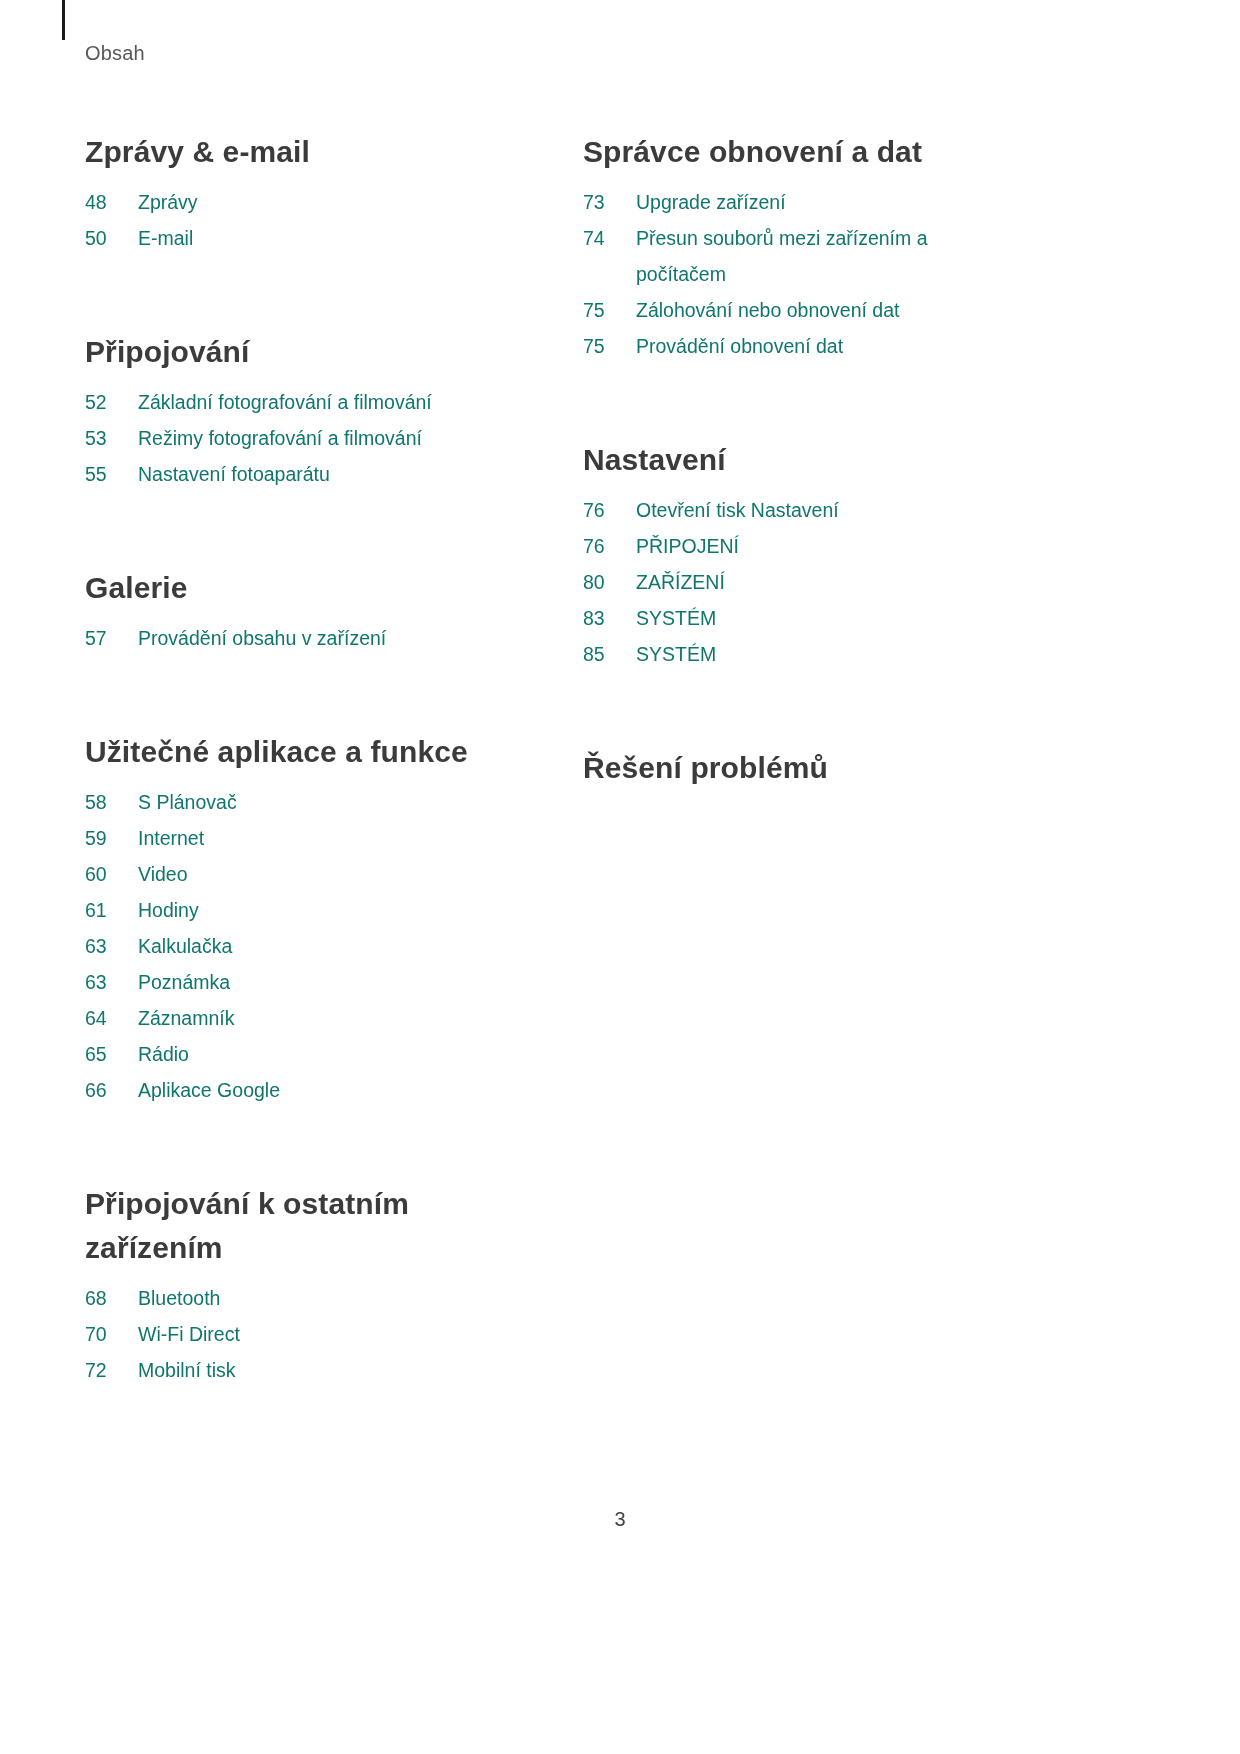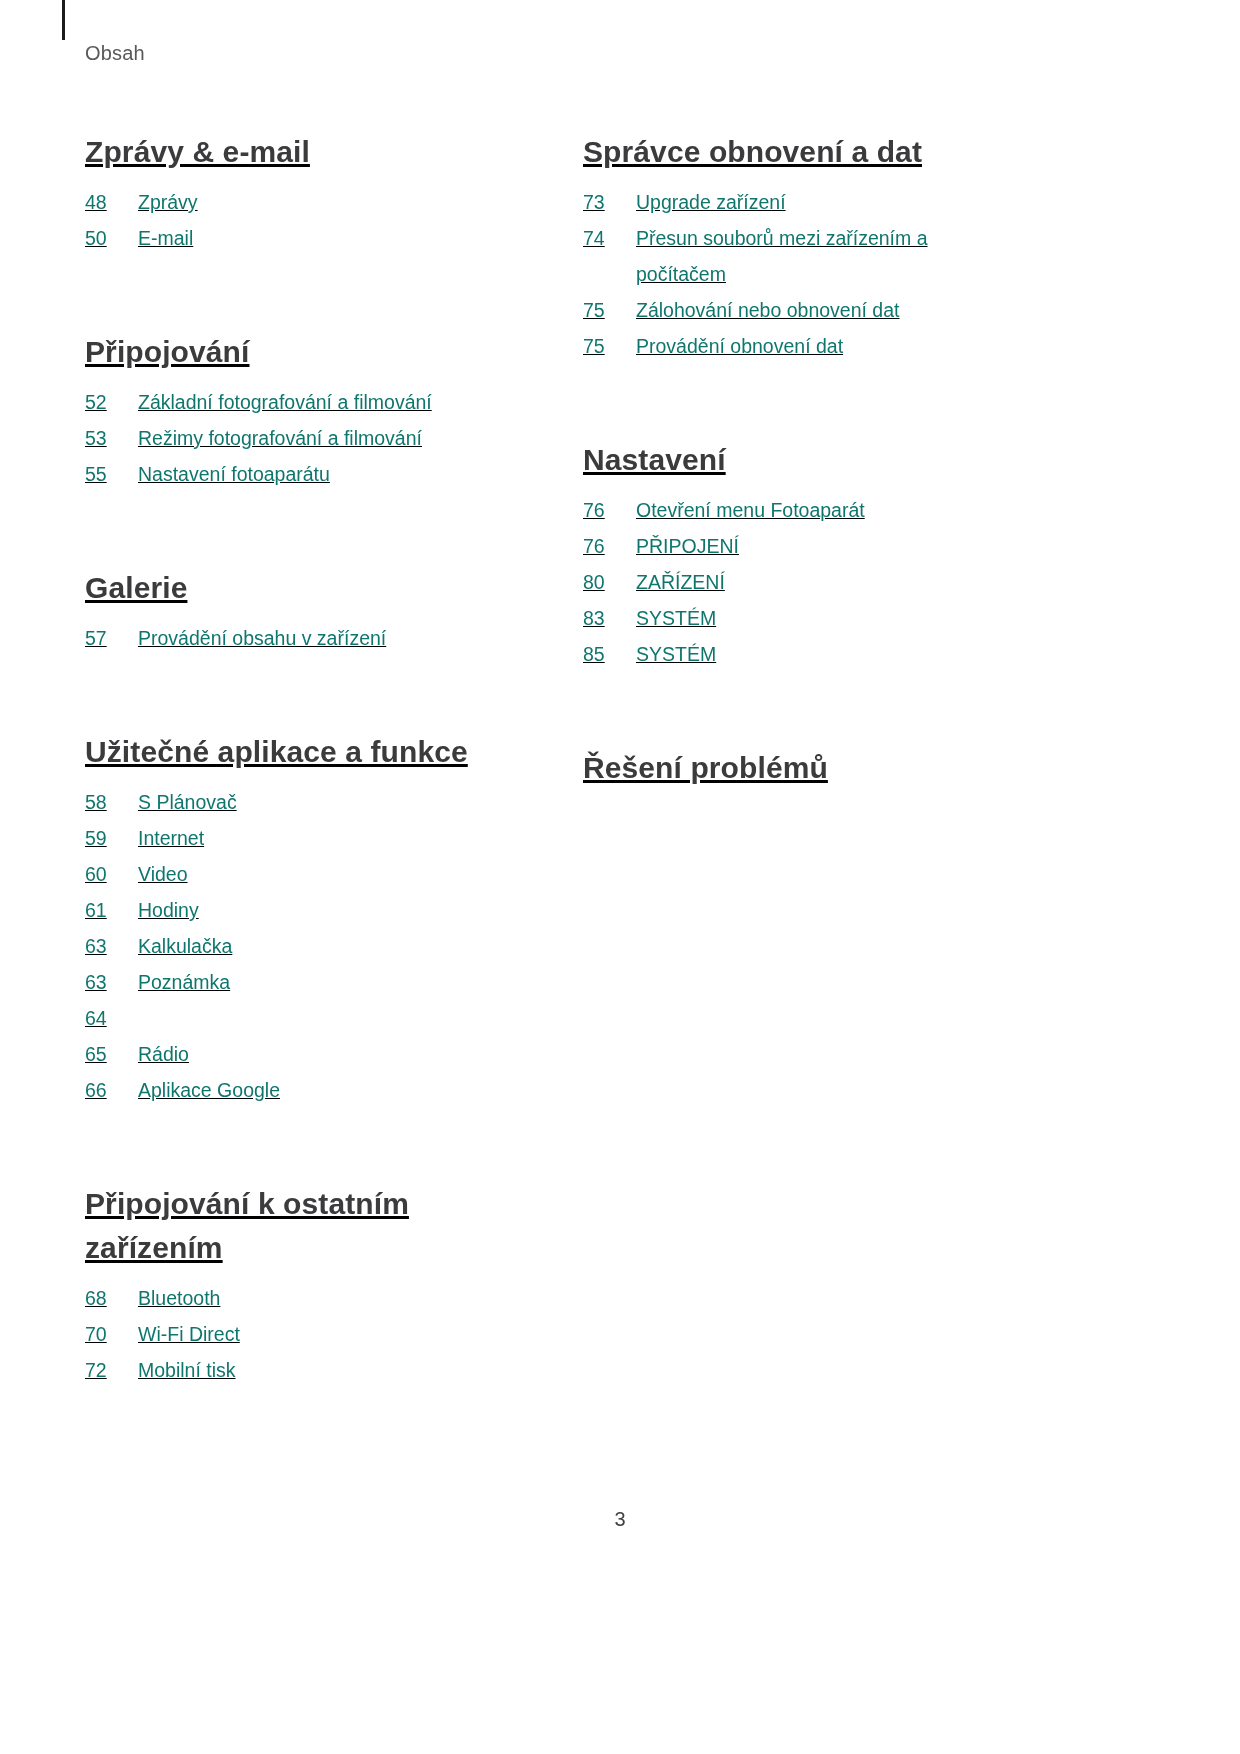--- a/index.html
+++ b/index.html
@@ -43,21 +43,20 @@
     width: 460px;
     margin-right: 38px;
     flex: 0 0 auto;
   }
   .col-right {
     width: 390px;
     flex: 0 0 auto;
   }
   .toc-section {
     margin-top: 74px;
-    text-decoration: underline;
   }
   .toc-section:first-child {
     margin-top: 0;
   }
   .section-title {
     margin: 0 0 10px 0;
     font-size: 30px;
     line-height: 44px;
     font-weight: bold;
     color: #3b3b3d;
@@ -149,20 +148,21 @@
           <div class="toc-entry">
             <span class="entry-page">63</span>
             <span class="entry-label">Kalkulačka</span>
           </div>
           <div class="toc-entry">
             <span class="entry-page">63</span>
             <span class="entry-label">Poznámka</span>
           </div>
           <div class="toc-entry">
             <span class="entry-page">64</span>
+            <span class="entry-label">Záznamník</span>
           </div>
           <div class="toc-entry">
             <span class="entry-page">65</span>
             <span class="entry-label">Rádio</span>
           </div>
           <div class="toc-entry">
             <span class="entry-page">66</span>
             <span class="entry-label">Aplikace Google</span>
           </div>
         </section>
@@ -199,21 +199,21 @@
           </div>
           <div class="toc-entry">
             <span class="entry-page">75</span>
             <span class="entry-label">Provádění obnovení dat</span>
           </div>
         </section>
         <section class="toc-section">
           <h2 class="section-title">Nastavení</h2>
           <div class="toc-entry">
             <span class="entry-page">76</span>
-            <span class="entry-label">Otevření menu Fotoaparát</span>
+            <span class="entry-label">Otevření tisk Nastavení</span>
           </div>
           <div class="toc-entry">
             <span class="entry-page">76</span>
             <span class="entry-label">PŘIPOJENÍ</span>
           </div>
           <div class="toc-entry">
             <span class="entry-page">80</span>
             <span class="entry-label">ZAŘÍZENÍ</span>
           </div>
           <div class="toc-entry">

